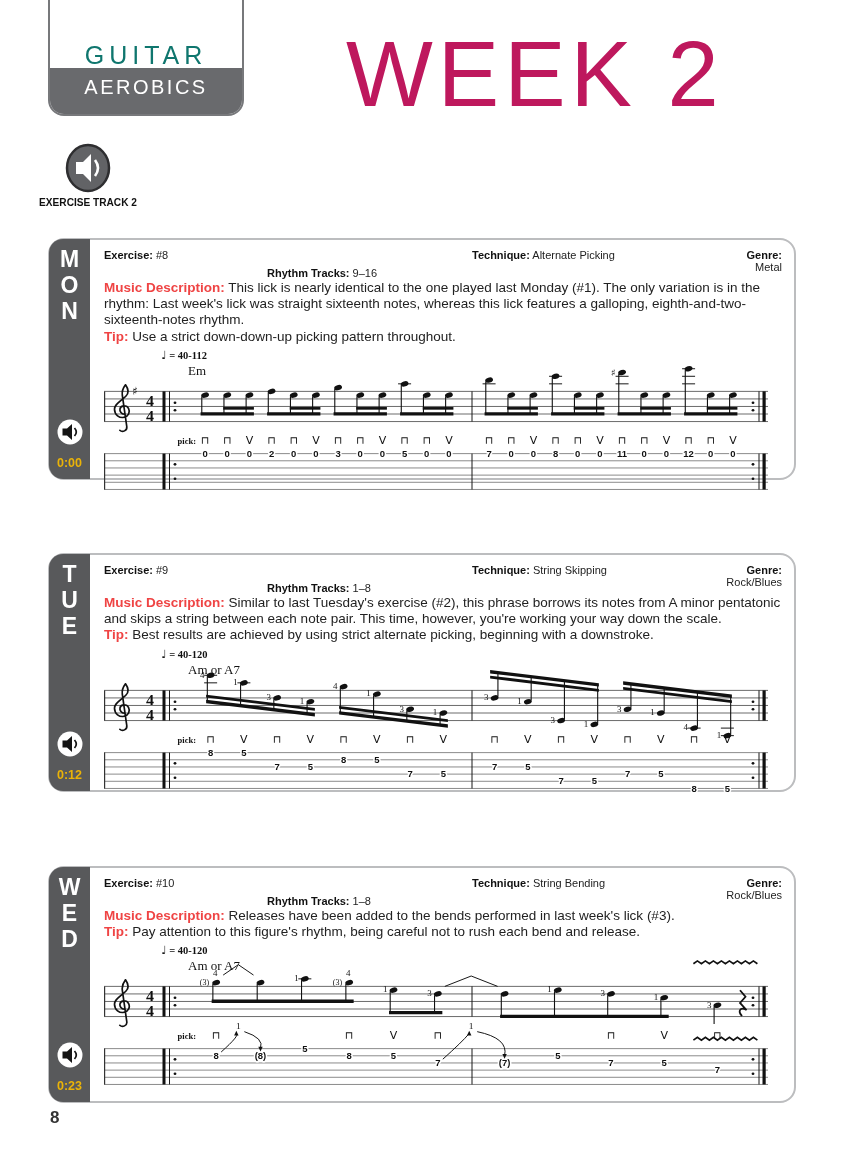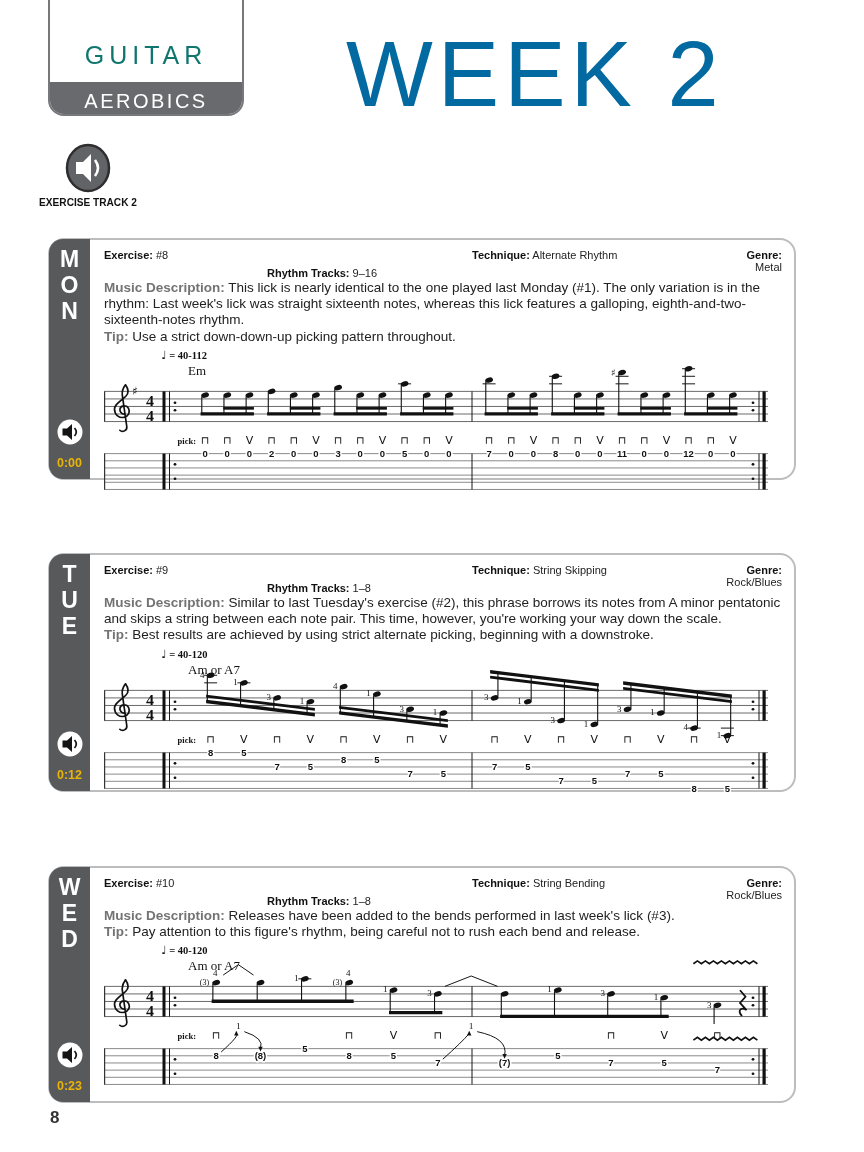--- a/index.html
+++ b/index.html
@@ -3,25 +3,25 @@
 <meta charset="utf-8">
 <style>
   html,body{margin:0;padding:0;background:#fff;}
   .page{position:relative;width:864px;height:1152px;background:#fff;overflow:hidden;
         font-family:"Liberation Sans",sans-serif;color:#222;}
   
   .logo{position:absolute;left:48px;top:-28px;width:192px;height:140px;background:#fff;
         border:2px solid #77787b;border-radius:16px;overflow:hidden;}
   .logo-top{position:absolute;bottom:44px;width:100%;text-align:center;font-size:25px;
         letter-spacing:5px;color:#0f766e;}
-  .logo-band{position:absolute;bottom:0;width:100%;height:32px;background:#696a6d;color:#fff;
+  .logo-band{position:absolute;bottom:0;width:100%;height:46px;background:#696a6d;color:#fff;
         font-size:20px;letter-spacing:2.5px;text-align:center;line-height:38px;}
   
   .week-title{position:absolute;left:346px;top:22px;margin:0;font-size:92px;font-weight:400;
-        letter-spacing:5px;color:#0369a1;white-space:nowrap;}
+        letter-spacing:5px;color:#be185d;white-space:nowrap;}
   
   .track-badge{position:absolute;left:24px;top:142px;width:128px;text-align:center;}
   .track-badge svg{display:block;margin:0 auto;}
   .track-label{margin-top:2px;font-size:11.5px;font-weight:700;color:#111;white-space:nowrap;
         transform:scaleX(.88);transform-origin:center;}
   
   .day-box{position:absolute;left:48px;width:748px;background:#fff;border:2px solid #bcbdbf;
         border-radius:16px;box-sizing:border-box;}
   .day-tab{position:absolute;left:-1px;top:-1px;bottom:-1px;width:41px;background:#58595b;
         border-radius:14px 0 0 14px;}
@@ -32,21 +32,21 @@
   .day-time{position:absolute;bottom:9px;width:100%;text-align:center;color:#eab308;
         font-weight:700;font-size:12.5px;}
   .day-content{margin-left:41px;padding:9px 12px 0 13px;}
   .info-row{display:flex;font-size:11px;margin-bottom:1px;}
   .info-row .field b{font-weight:700;color:#111;}
   .f0{flex:0 0 163px;}
   .f1{flex:0 0 205px;margin-top:18px;}
   .f2{flex:0 0 245px;}
   .f3{margin-left:auto;text-align:right;}
   p.desc{margin:0;font-size:13.5px;line-height:16.2px;color:#222;}
-  p.desc b{color:#737373;}
+  p.desc b{color:#ef4444;}
   svg.notation{display:block;width:690px;height:149px;margin-top:3px;}
   .page-num{position:absolute;left:50px;top:1108px;font-size:17px;font-weight:600;color:#333;}
 </style>
 </head>
 <body>
 
 <div class="page">
 
   <div class="logo">
     <div class="logo-top">GUITAR</div>
@@ -75,21 +75,21 @@
         <circle cx="15" cy="15" r="12.5" fill="#fff"></circle>
         <polygon points="7.5,11.5 12,11.5 17,7 17,23 12,18.5 7.5,18.5" fill="#141414"></polygon>
         <path d="M19.5 11 q3.6 4 0 8" stroke="#141414" stroke-width="1.7" fill="none"></path>
       </svg>
       <div class="day-time">0:00</div>
     </div>
     <div class="day-content">
       <div class="info-row">
         <span class="field f0"><b>Exercise:</b> <span>#8</span></span>
         <span class="field f1"><b>Rhythm Tracks:</b> <span>9–16</span></span>
-        <span class="field f2"><b>Technique:</b> <span>Alternate Rhythm</span></span>
+        <span class="field f2"><b>Technique:</b> <span>Alternate Picking</span></span>
         <span class="field f3"><b>Genre:</b> <span>Metal</span></span>
       </div>
       <p class="desc"><b>Music Description:</b> <span>This lick is nearly identical to the one played last Monday (#1). The only variation is in the rhythm: Last week's lick was straight sixteenth notes, whereas this lick features a galloping, eighth-and-two-sixteenth-notes rhythm.</span></p>
       <p class="desc"><b>Tip:</b> <span>Use a strict down-down-up picking pattern throughout.</span></p>
       <svg class="notation" preserveAspectRatio="none" viewBox="0 0 690 158">
           <line x1="0" y1="46" x2="664" y2="46" stroke="#555" stroke-width="0.9"></line>
           <line x1="0" y1="54" x2="664" y2="54" stroke="#555" stroke-width="0.9"></line>
           <line x1="0" y1="62" x2="664" y2="62" stroke="#555" stroke-width="0.9"></line>
           <line x1="0" y1="70" x2="664" y2="70" stroke="#555" stroke-width="0.9"></line>
           <line x1="0" y1="78" x2="664" y2="78" stroke="#555" stroke-width="0.9"></line>

